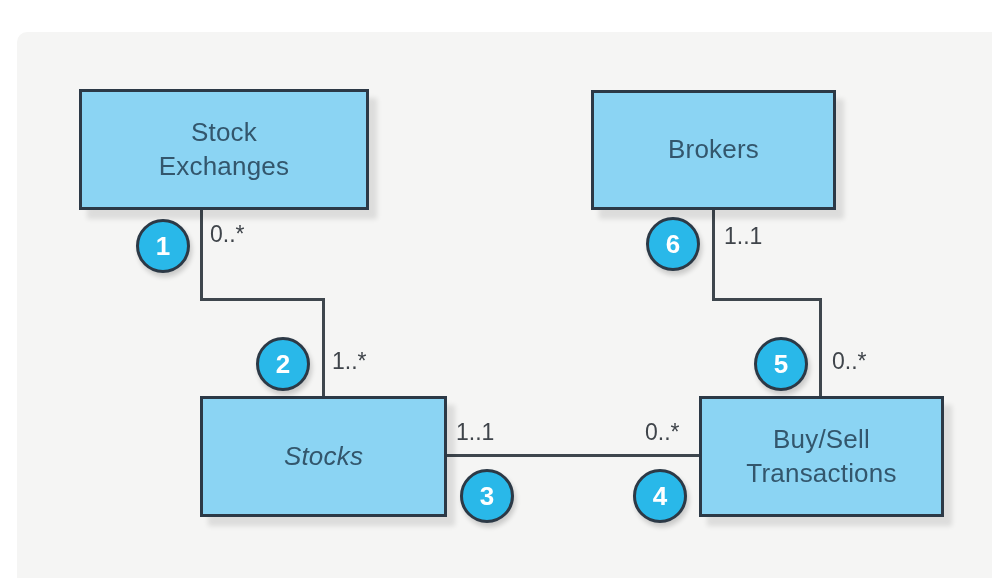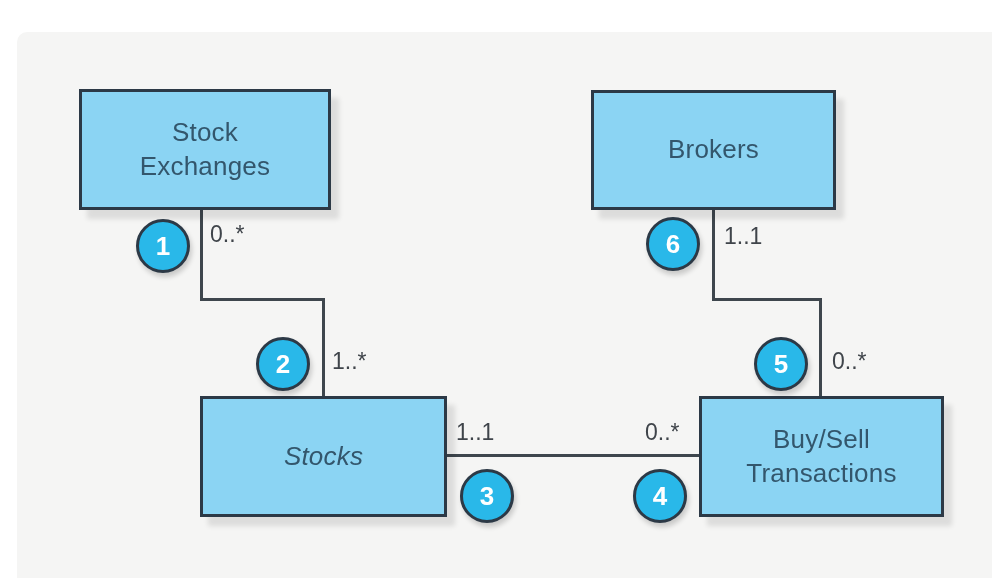--- a/index.html
+++ b/index.html
@@ -48,21 +48,21 @@
     z-index: 2;
   }
   .entity-label {
     white-space: pre-line;
     line-height: 1.3;
     font-size: 26px;
     font-weight: 500;
     color: #33566c;
     letter-spacing: 0.2px;
   }
-  .e-se { left: 79px;  top: 89px;  width: 252px; height: 121px; }
+  .e-se { left: 79px;  top: 89px;  width: 290px; height: 121px; }
   .e-br { left: 591px; top: 90px;  width: 245px; height: 120px; }
   .e-st { left: 200px; top: 396px; width: 247px; height: 121px; font-style: italic; }
   .e-bs { left: 699px; top: 396px; width: 245px; height: 121px; }
 
   
   .badge {
     position: absolute;
     box-sizing: border-box;
     width: 54px; height: 54px;
     border-radius: 50%;

